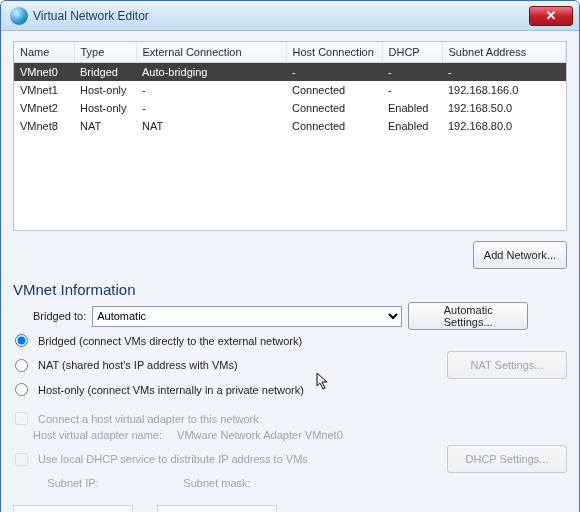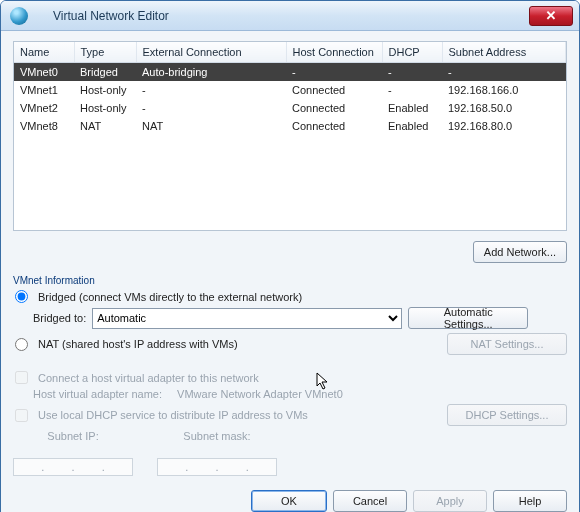--- a/index.html
+++ b/index.html
@@ -1,32 +1,32 @@
 <!DOCTYPE html>
 <html><head>
 <meta charset="utf-8">
 <style>
 * { box-sizing: border-box; }
 body { margin: 0; font-family: "Segoe UI", Tahoma, sans-serif; font-size: 11px; background: #fff; width: 580px; }
 .window { border: 1px solid #3a6ea5; border-radius: 6px 6px 0 0; overflow: hidden; }
 .titlebar { height: 30px; background: linear-gradient(#eef5fb,#d2e4f5,#c7dcf2); display: flex; align-items: center; padding: 0 4px; border-bottom: 1px solid #9cb9d8; }
 .titlebar .icon { width: 18px; height: 18px; margin: 0 5px; border-radius: 50%; background: radial-gradient(circle at 35% 30%,#aee7ff 10%,#3399cc 55%,#0b5f8a 100%); }
-.titlebar .title { color: #1b3956; font-size: 12px; flex: 1; margin-left: 20px; }
+.titlebar .title { color: #1b3956; font-size: 12px; flex: 1; }
 .titlebar .close { width: 44px; height: 20px; background: linear-gradient(#e78,#c8202d 50%,#a61520); color: #fff; border: 1px solid #7a0f17; border-radius: 3px; display: flex; align-items: center; justify-content: center; font-size: 13px; font-weight: bold; margin-right: 2px; }
 .body { padding: 10px 12px 12px; background: #f1f5f9; }
 .tablewrap { border: 1px solid #b7c5d4; background: #fff; height: 190px; overflow: hidden; }
 table { width: 100%; border-collapse: collapse; font-size: 11px; }
 thead th { text-align: left; font-weight: 400; padding: 4px 6px; background: linear-gradient(#fcfdfe,#eef3f8); border-bottom: 1px solid #d0dae5; border-right: 1px solid #e0e7ef; color: #1a2a3a; }
 tbody td { padding: 3px 6px; color: #222; }
 tbody tr.sel td { background: #404040; color: #fff; }
 .btnrow { display: flex; justify-content: flex-end; gap: 6px; margin-top: 10px; }
-button, .btn { font: inherit; font-size: 11px; padding: 4px 10px; height: 22px; background: linear-gradient(#fdfdfe,#e8edf3); border: 1px solid #8a9aac; border-radius: 3px; color: #222; display: inline-flex; align-items: center; justify-content: center; }
+button, .btn { font: inherit; font-size: 11px; padding: 13px 10px; height: 22px; background: linear-gradient(#fdfdfe,#e8edf3); border: 1px solid #8a9aac; border-radius: 3px; color: #222; display: inline-flex; align-items: center; justify-content: center; }
 button.default { border-color: #2a6fc7; box-shadow: 0 0 0 1px #8ab6ea inset; }
 button:disabled, .btn.disabled { color: #9aa4af; border-color: #c2cad3; background: linear-gradient(#f6f7f9,#edf0f4); }
-.group-title { margin: 12px 0 4px; color: #0a3a7a; font-size: 10px; }
+.group-title { margin: 12px 0 4px; color: #0a3a7a; font-size: 15px; }
 .row { display: flex; align-items: center; gap: 6px; margin: 4px 0; }
 .row label { color: #222; }
 .row label.dim { color: #9aa4af; }
 input[type=radio], input[type=checkbox] { margin: 0 4px 0 2px; }
 input[type=checkbox]:disabled { opacity: .6; }
 select { flex: 1; height: 21px; font: inherit; border: 1px solid #8a9aac; background: #fff; }
 .ipfield { display: inline-flex; align-items: center; gap: 16px; color: #9aa4af; flex-direction: column; }
 .ipbox { width: 120px; height: 18px; border: 1px solid #cdd5dd; background: #fafbfc; display: inline-flex; align-items: center; justify-content: space-evenly; color: #9aa4af; font-size: 11px; }
 .footer { display: flex; align-items: center; gap: 6px; margin-top: 14px; }
 .spacer { flex: 1; }
@@ -95,39 +95,43 @@
           </tbody>
     </table>
   </div>
 
   <div class="btnrow">
     <button>Add Network...</button>
   </div>
 
   <div class="group-title">VMnet Information</div>
 
-  <div class="row">
-    <input type="radio" name="mode" checked="" style="">
-    <label>Bridged (connect VMs directly to the external network)</label>
-  </div>
   <div class="row indent bridged-row">
     <label>Bridged to:</label>
     <select>
       <option>Automatic</option>
     </select>
     <button class="side-btn">Automatic Settings...</button>
+  </div>
+  <div class="row">
+    <input type="radio" name="mode" checked="" style="">
+    <label>Bridged (connect VMs directly to the external network)</label>
   </div>
 
   <div class="row">
     <input type="radio" name="mode" style="">
     <label>NAT (shared host's IP address with VMs)</label>
     <span class="spacer"></span>
     <button class="side-btn" disabled="">NAT Settings...</button>
   </div>
 
+  <div class="row">
+    <input type="radio" name="mode" style="">
+    <label>Host-only (connect VMs internally in a private network)</label>
+  </div>
 
   <div style="height:8px"></div>
 
   <div class="row">
     <input type="checkbox" disabled="" style="">
     <label class="dim">Connect a host virtual adapter to this network</label>
     <svg class="cursor" width="14" height="18" style="left:316px;top:372px">
           <path d="M1 1 L1 14 L4 11 L7 17 L9 16 L6 10 L11 10 Z" fill="#fff" stroke="#000"></path>
         </svg>
   </div>

